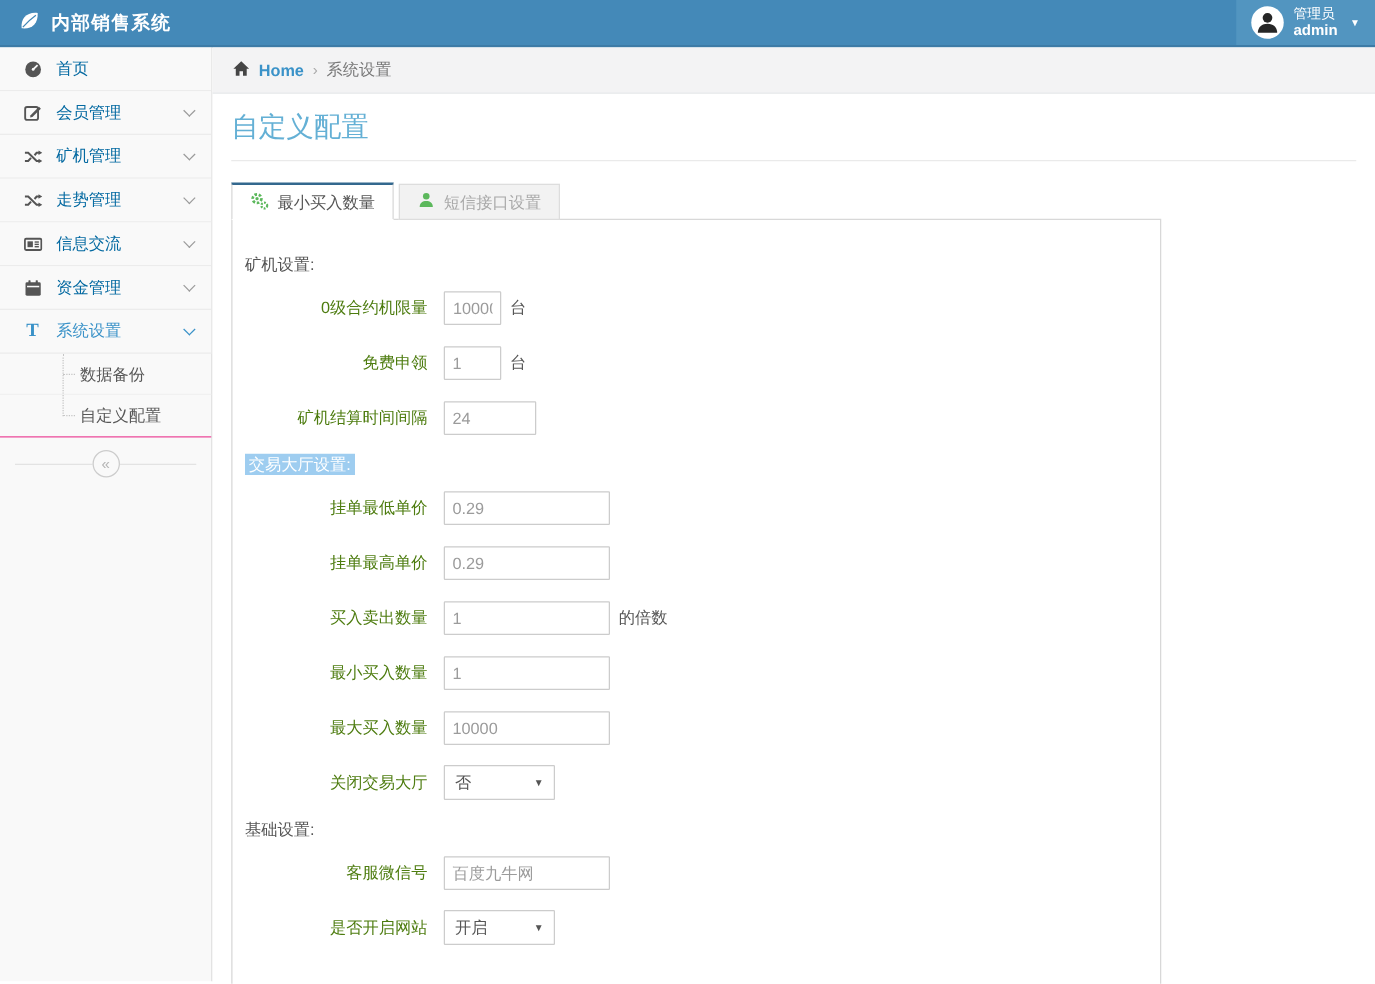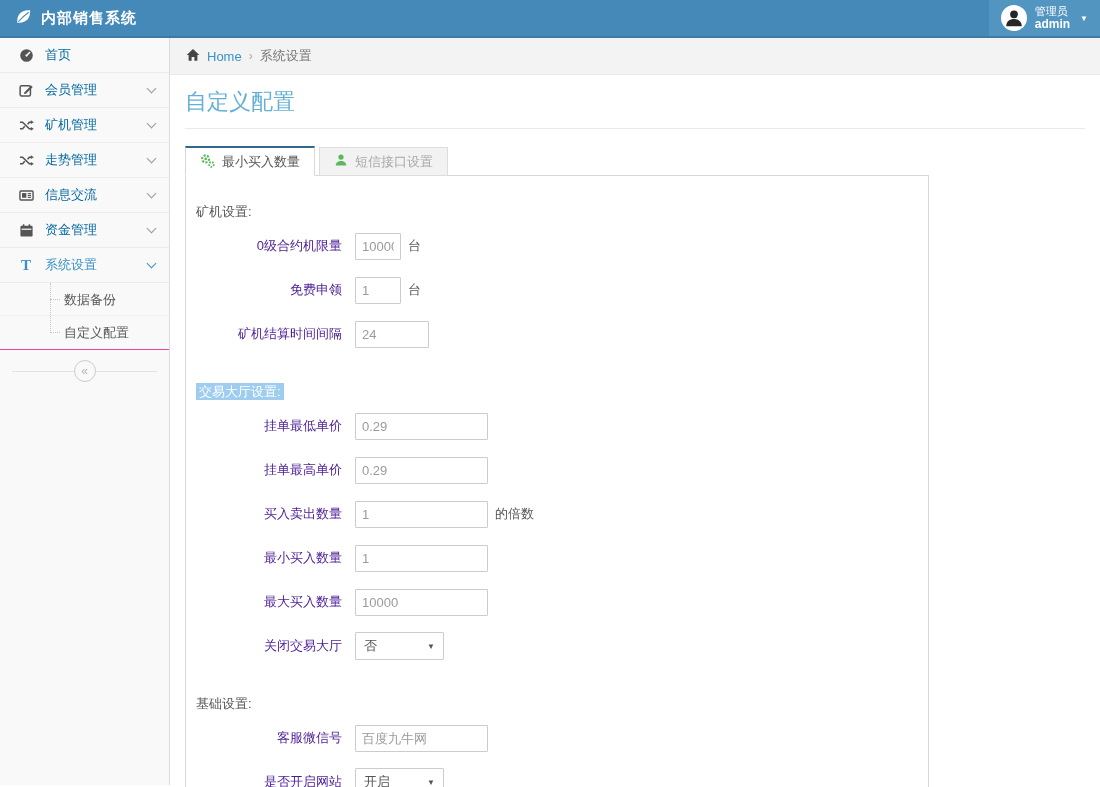--- a/index.html
+++ b/index.html
@@ -34,39 +34,39 @@
   .sub-item { height:33px; line-height:33px; padding-left:64px; position:relative; cursor:pointer; color:#585858; border-bottom:1px solid #f1f1f1; }
   .sub-item:last-child { border-bottom:none; }
   .sub-item:before { content:""; position:absolute; left:50px; top:16px; width:10px; border-top:1px dotted #c5c5c5; }
   .collapse-row { height:42px; display:flex; align-items:center; padding:0 12px; }
   .collapse-row .line { flex:1; border-top:1px solid #e3e3e3; }
   .collapse-btn { width:22px; height:22px; border:1px solid #ccc; border-radius:50%; color:#b5b5b5; font-size:12px; display:flex; align-items:center; justify-content:center; cursor:pointer; background:#f9f9f9; }
 
   
   .main { flex:1; background:#fff; }
   .breadcrumb-bar { height:37px; background:#f3f3f4; border-bottom:1px solid #e7eaec; display:flex; align-items:center; padding:0 16px; gap:7px; }
-  .breadcrumb-bar a.home-link { color:#3a92c8; text-decoration:none; cursor:pointer; }
+  .breadcrumb-bar a.home-link { color:#3a92c8; text-decoration:none; cursor:pointer;font-weight:bold; }
   .breadcrumb-bar .sep { color:#aaa; font-size:12px; }
   .breadcrumb-bar .cur { color:#777; }
 
   .page-head { padding:14px 15px 0; }
   .page-head h1 { font-size:22px; font-weight:normal; color:#64b0d5; line-height:26px; margin-bottom:13px; }
   .page-rule { border-bottom:1px solid #eaeaea; margin:0 15px; }
 
   .tabs { display:flex; margin:17px 0 0 15px; position:relative; z-index:2; }
   .tab { height:30px; display:flex; align-items:center; gap:7px; padding:0 14px; font-size:13px; cursor:pointer; }
   .tab.active { background:#fff; color:#555; border:1px solid #d8d8d8; border-top:2px solid #33688e; border-bottom:1px solid #fff; }
   .tab.inactive { background:#f2f2f2; color:#a9a9a9; border:1px solid #ddd; margin-left:4px; height:29px; margin-top:1px; }
 
   .panel { width:744px; margin-left:15px; margin-top:-1px; background:#fff; border:1px solid #d8d8d8; min-height:640px; padding:24px 0 40px 8px; }
-  .section-title { font-size:13px; color:#555; height:24px; line-height:24px; padding-left:2px; margin-top:24px; }
+  .section-title { font-size:13px; color:#555; height:24px; line-height:24px; padding-left:2px; margin-top:4px; }
   .section-title:first-child { margin-top:0; }
   .section-title .hl { background:#9ecdf0; color:#fff; padding:1px 3px; }
   .form-row { display:flex; align-items:center; height:44px; }
-  .form-row .flabel { width:148px; text-align:right; color:#4c1d95; flex-shrink:0; }
+  .form-row .flabel { width:148px; text-align:right; color:#4d7c0f; flex-shrink:0; }
   .fctrl { margin-left:13px; display:flex; align-items:center; }
   .fctrl input { height:27px; border:1px solid #ccc; border-radius:1px; padding:0 6px; color:#9b9b9b; font-size:13px; font-family:inherit; background:#fff; outline:none; }
   .fctrl input::placeholder { color:#9b9b9b; opacity:1; }
   .w-xs { width:46px; } .w-sm { width:74px; } .w-md { width:133px; }
   .suffix { margin-left:7px; color:#555; }
   .fake-select { width:89px; height:28px; border:1px solid #ccc; border-radius:1px; background:#fff; display:flex; align-items:center; justify-content:space-between; padding:0 8px; color:#555; cursor:pointer; }
   .fake-select .sel-caret { font-size:8px; color:#555; }
 </style>
 </head>
 <body>

